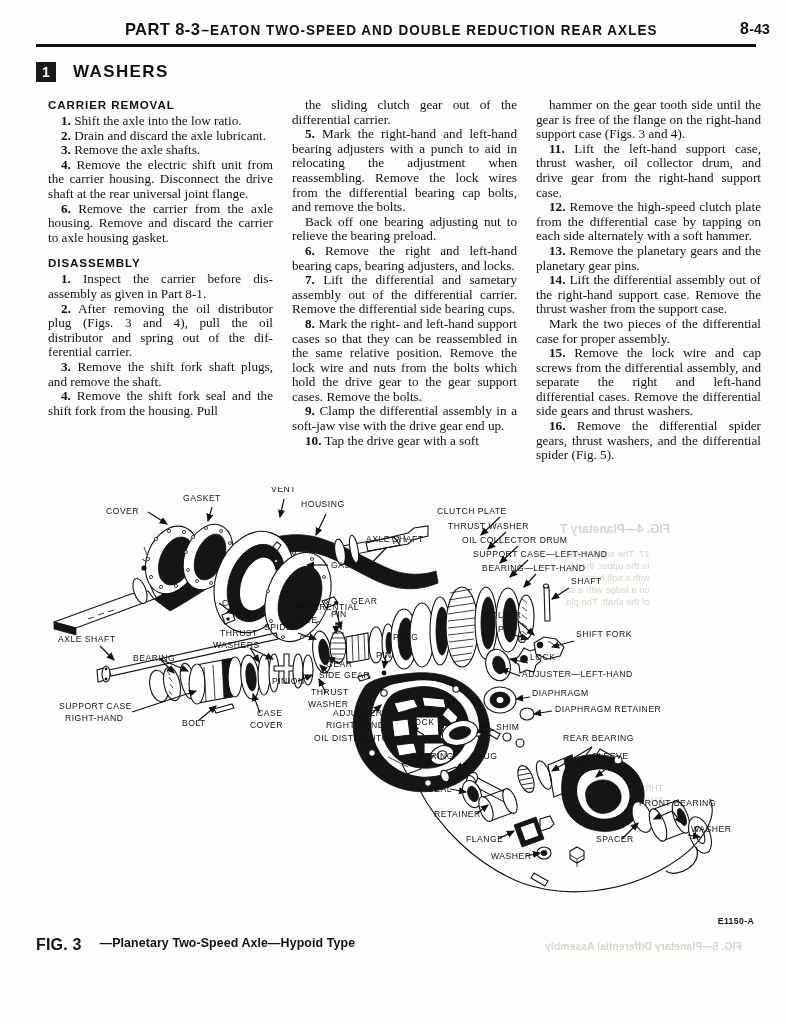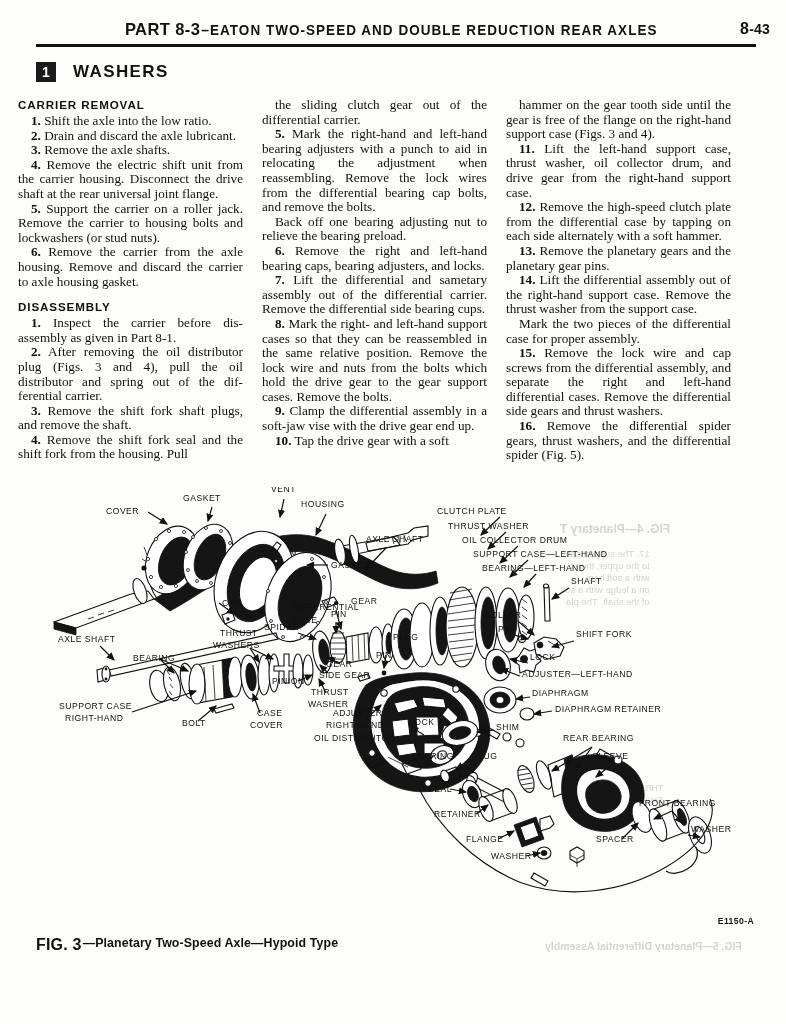--- a/index.html
+++ b/index.html
@@ -100,21 +100,21 @@
     margin-left: 17px;
     font-family: "Liberation Sans", "DejaVu Sans", sans-serif;
     font-weight: bold;
     font-size: 17px;
     letter-spacing: 1.4px;
   }
 
   
   .columns {
     position: absolute;
-    left: 18px;
+    left: 48px;
     top: 98px;
     width: 714px;
     display: flex;
     gap: 19px;
   }
   .col {
     width: 225px;
   }
   .subhead {
     font-family: "Liberation Sans", "DejaVu Sans", sans-serif;
@@ -171,21 +171,21 @@
     font-family: "Liberation Sans", "DejaVu Sans", sans-serif;
     font-weight: bold;
     font-size: 16px;
     letter-spacing: 0.2px;
   }
   .fig-text {
     font-family: "Liberation Sans", "DejaVu Sans", sans-serif;
     font-weight: bold;
     font-size: 12.4px;
     letter-spacing: 0.1px;
-    margin-left: 1px;
+    margin-left: 18px;
   }
 
   
   .ghost {
     position: absolute;
     font-family: "Liberation Sans", "DejaVu Sans", sans-serif;
     color: #b9b4ae;
     opacity: 0.55;
     transform: scaleX(-1);
     white-space: nowrap;
@@ -223,21 +223,20 @@
 
   <div class="columns">
 
     <div class="col">
       <div class="subhead">CARRIER REMOVAL</div>
       <div>
           <p class="step"><b>1.</b><span> Shift the axle into the low ratio.</span></p>
           <p class="step"><b>2.</b><span> Drain and discard the axle lu­bricant.</span></p>
           <p class="step"><b>3.</b><span> Remove the axle shafts.</span></p>
           <p class="step"><b>4.</b><span> Remove the electric shift unit from the carrier housing. Disconnect the drive shaft at the rear universal joint flange.</span></p>
-          <p class="step"><b>5.</b><span> Support the carrier on a roller jack. Remove the carrier to housing bolts and lockwashers (or stud nuts).</span></p>
           <p class="step"><b>6.</b><span> Remove the carrier from the axle housing. Remove and discard the carrier to axle housing gasket.</span></p>
         </div>
       <div class="subhead spaced">DISASSEMBLY</div>
       <div>
           <p class="step"><b>1.</b><span> Inspect the carrier before dis­assembly as given in Part 8-1.</span></p>
           <p class="step"><b>2.</b><span> After removing the oil distribu­tor plug (Figs. 3 and 4), pull the oil distributor and spring out of the dif­ferential carrier.</span></p>
           <p class="step"><b>3.</b><span> Remove the shift fork shaft plugs, and remove the shaft.</span></p>
           <p class="step"><b>4.</b><span> Remove the shift fork seal and the shift fork from the housing. Pull</span></p>
         </div>
     </div>

